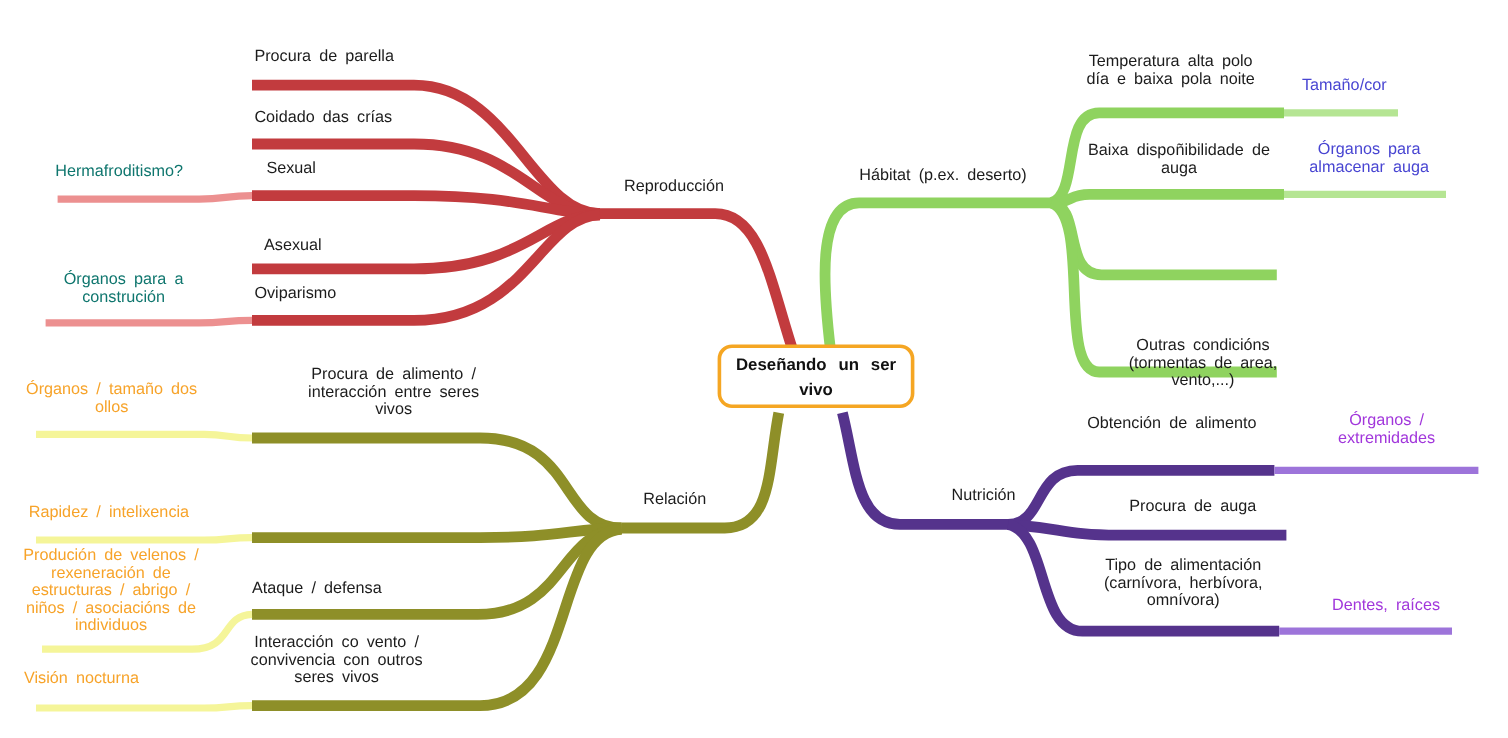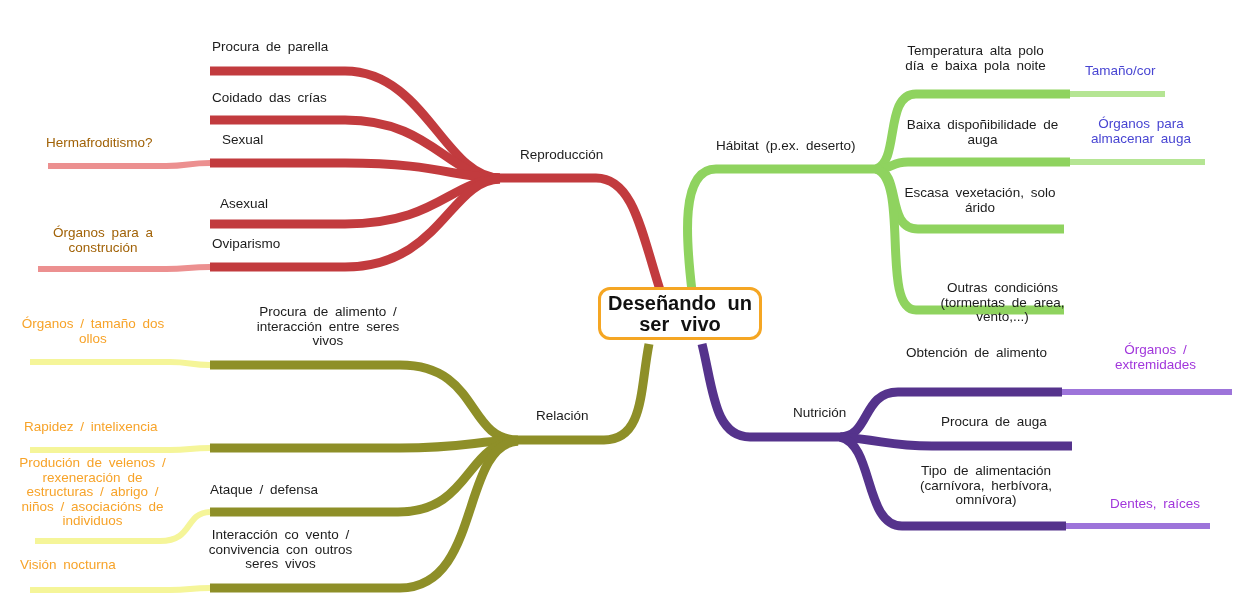--- a/index.html
+++ b/index.html
@@ -6,39 +6,39 @@
   #canvas{
     position:relative;width:1257px;height:615px;background:#ffffff;
     font-family:"Liberation Sans","DejaVu Sans",sans-serif;overflow:hidden;
   }
   #wires{position:absolute;left:0;top:0;}
   .lbl{
     position:absolute;font-size:13.5px;line-height:14.5px;color:#1c1c1c;
     word-spacing:3px;white-space:normal;
   }
   .ctr{text-align:center;}
-  .note-red{color:#a16207;}
+  .note-red{color:#0f766e;}
   .note-orange{color:#f7a329;}
   .note-blue{color:#4845d2;}
   .note-violet{color:#a136db;}
   .stroke-red{stroke:#c23b3e;}
   .stroke-red-light{stroke:#ec9090;}
   .stroke-green{stroke:#8fd35f;}
   .stroke-green-light{stroke:#b5e593;}
   .stroke-olive{stroke:#8e8f28;}
   .stroke-yellow{stroke:#f5f599;}
   .stroke-purple{stroke:#55338c;}
   .stroke-purple-light{stroke:#9d74da;}
   .w9{stroke-width:9px;fill:none;}
   .w6{stroke-width:6px;fill:none;}
   #center-node{
     position:absolute;left:598px;top:287px;width:164px;height:53px;
     background:#ffffff;border:3px solid #f5a623;border-radius:12px;
     box-sizing:border-box;display:flex;align-items:center;justify-content:center;
-    text-align:center;font-weight:bold;font-size:20px;line-height:21px;
+    text-align:center;font-weight:bold;font-size:14px;line-height:21px;
     color:#111;word-spacing:6px;z-index:5;
   }
 </style>
 </head>
 <body>
 
 <div id="canvas">
 
   <svg id="wires" width="1257" height="615" viewBox="0 0 1257 615" xmlns="http://www.w3.org/2000/svg">
 
@@ -89,21 +89,20 @@
   <div class="lbl" style="left:212px;top:40px;width:150px;">Procura de parella</div>
   <div class="lbl" style="left:212px;top:91px;width:150px;">Coidado das crías</div>
   <div class="lbl" style="left:222px;top:133px;width:100px;">Sexual</div>
   <div class="lbl" style="left:220px;top:197px;width:100px;">Asexual</div>
   <div class="lbl" style="left:212px;top:237px;width:110px;">Oviparismo</div>
   <div class="lbl note-red" style="left:46px;top:136px;width:140px;">Hermafroditismo?</div>
   <div class="lbl note-red ctr" style="left:28px;top:226px;width:150px;">Órganos para a construción</div>
 
   <div class="lbl ctr" style="left:898px;top:44px;width:155px;">Temperatura alta polo día e baixa pola noite</div>
   <div class="lbl ctr" style="left:900px;top:118px;width:165px;">Baixa dispoñibilidade de auga</div>
-  <div class="lbl ctr" style="left:900px;top:186px;width:160px;">Escasa vexetación, solo árido</div>
   <div class="lbl ctr" style="left:920px;top:249px;width:165px;margin-top:32px;">Outras condicións (tormentas de area, vento,...)</div>
   <div class="lbl note-blue" style="left:1085px;top:64px;width:110px;">Tamaño/cor</div>
   <div class="lbl note-blue ctr" style="left:1076px;top:117px;width:130px;">Órganos para almacenar auga</div>
 
   <div class="lbl ctr" style="left:206px;top:305px;width:150px;margin-left:47px;">Procura de alimento / interacción entre seres vivos</div>
   <div class="lbl" style="left:210px;top:483px;width:130px;">Ataque / defensa</div>
   <div class="lbl ctr" style="left:204px;top:528px;width:153px;">Interacción co vento / convivencia con outros seres vivos</div>
   <div class="lbl note-orange ctr" style="left:18px;top:317px;width:150px;">Órganos / tamaño dos ollos</div>
   <div class="lbl note-orange" style="left:24px;top:420px;width:170px;">Rapidez / intelixencia</div>
   <div class="lbl note-orange ctr" style="left:15px;top:456px;width:155px;">Produción de velenos / rexeneración de estructuras / abrigo / niños / asociacións de individuos</div>

